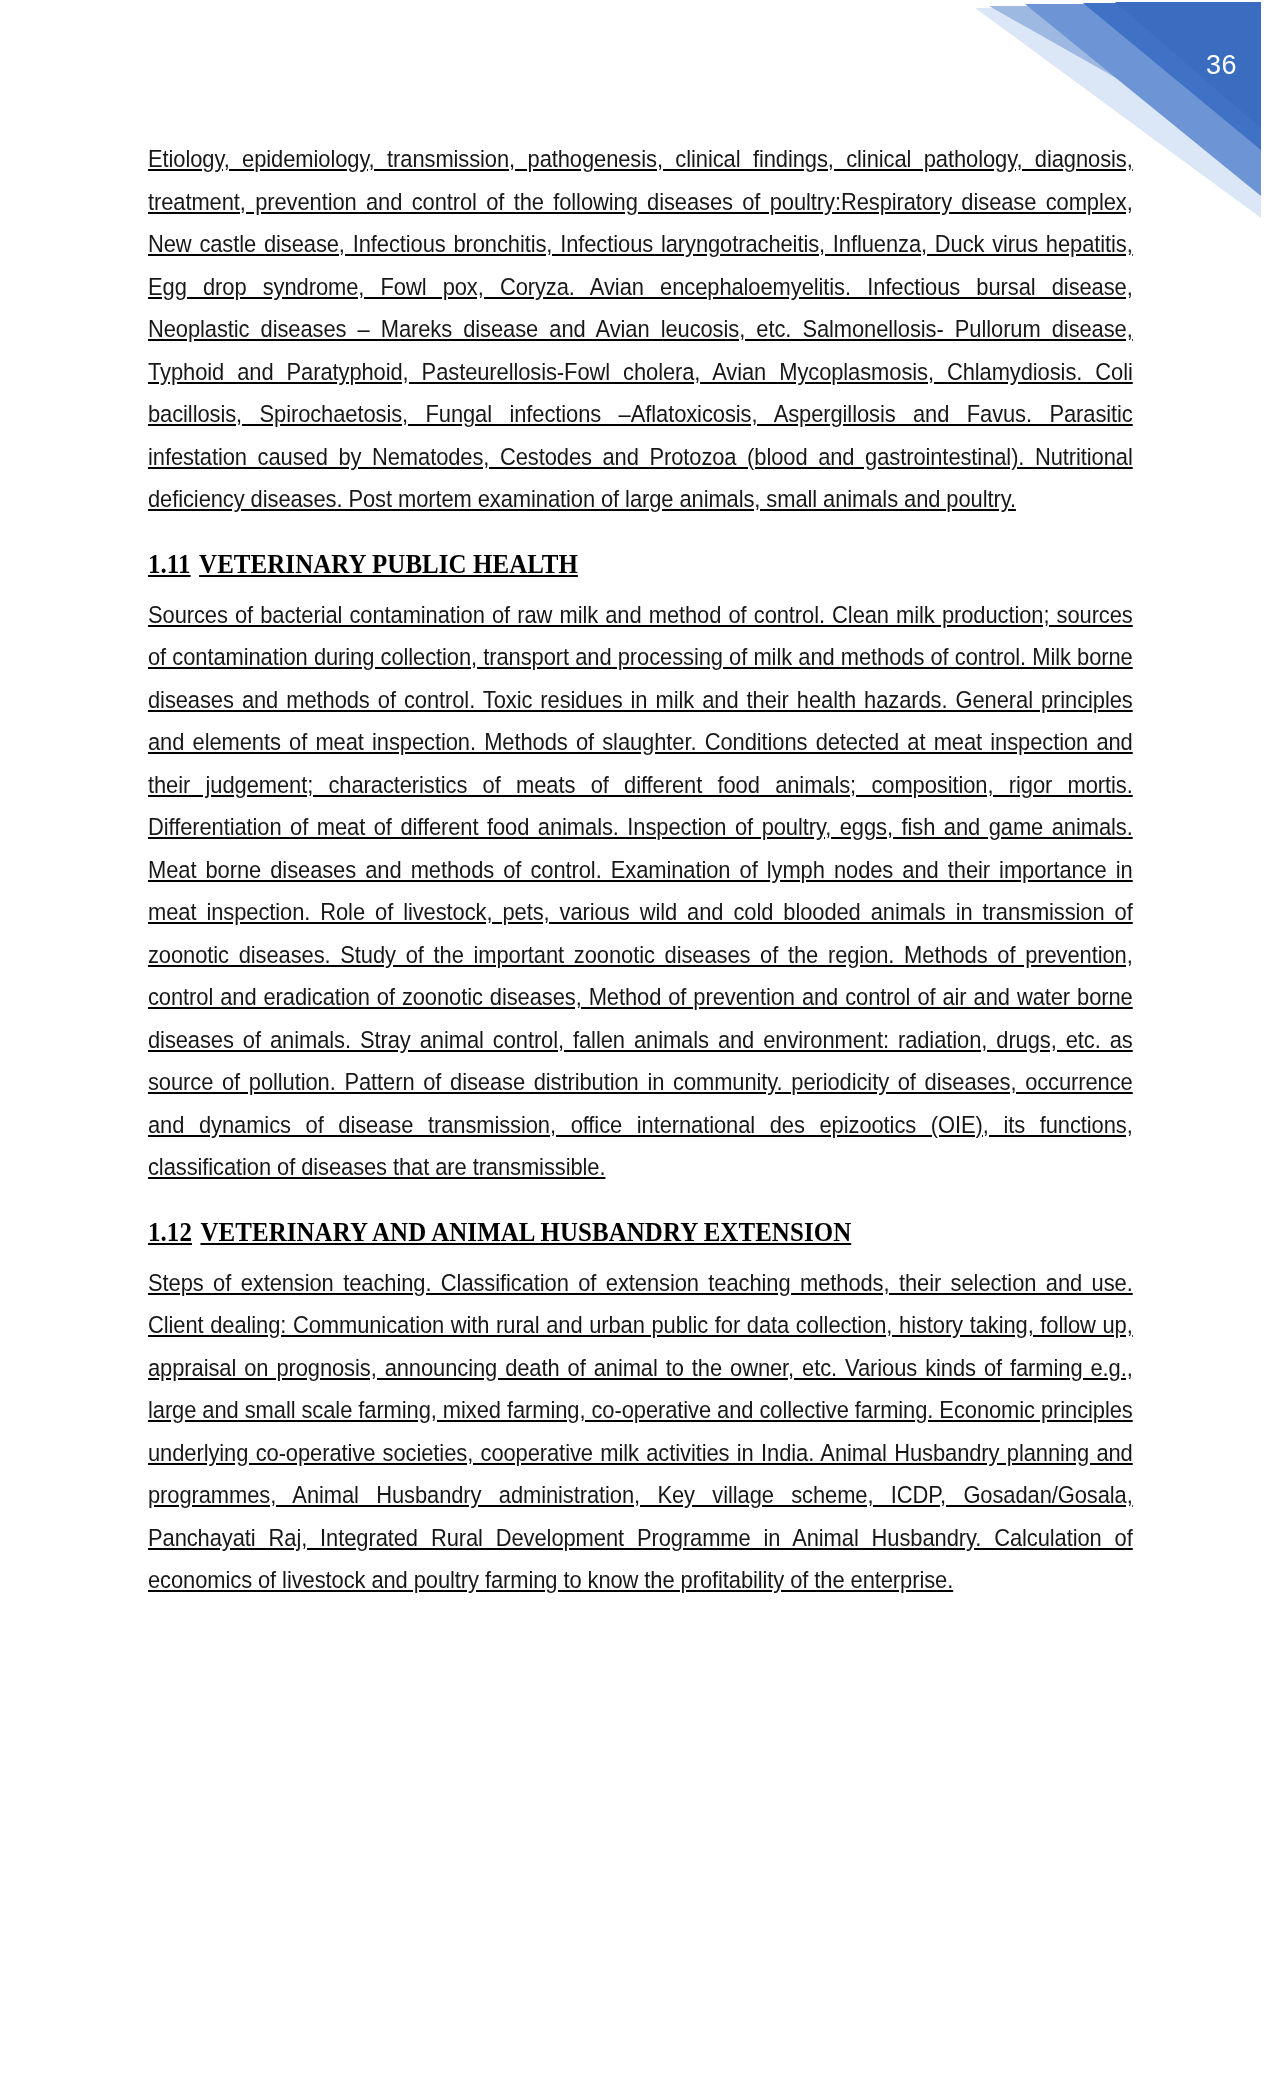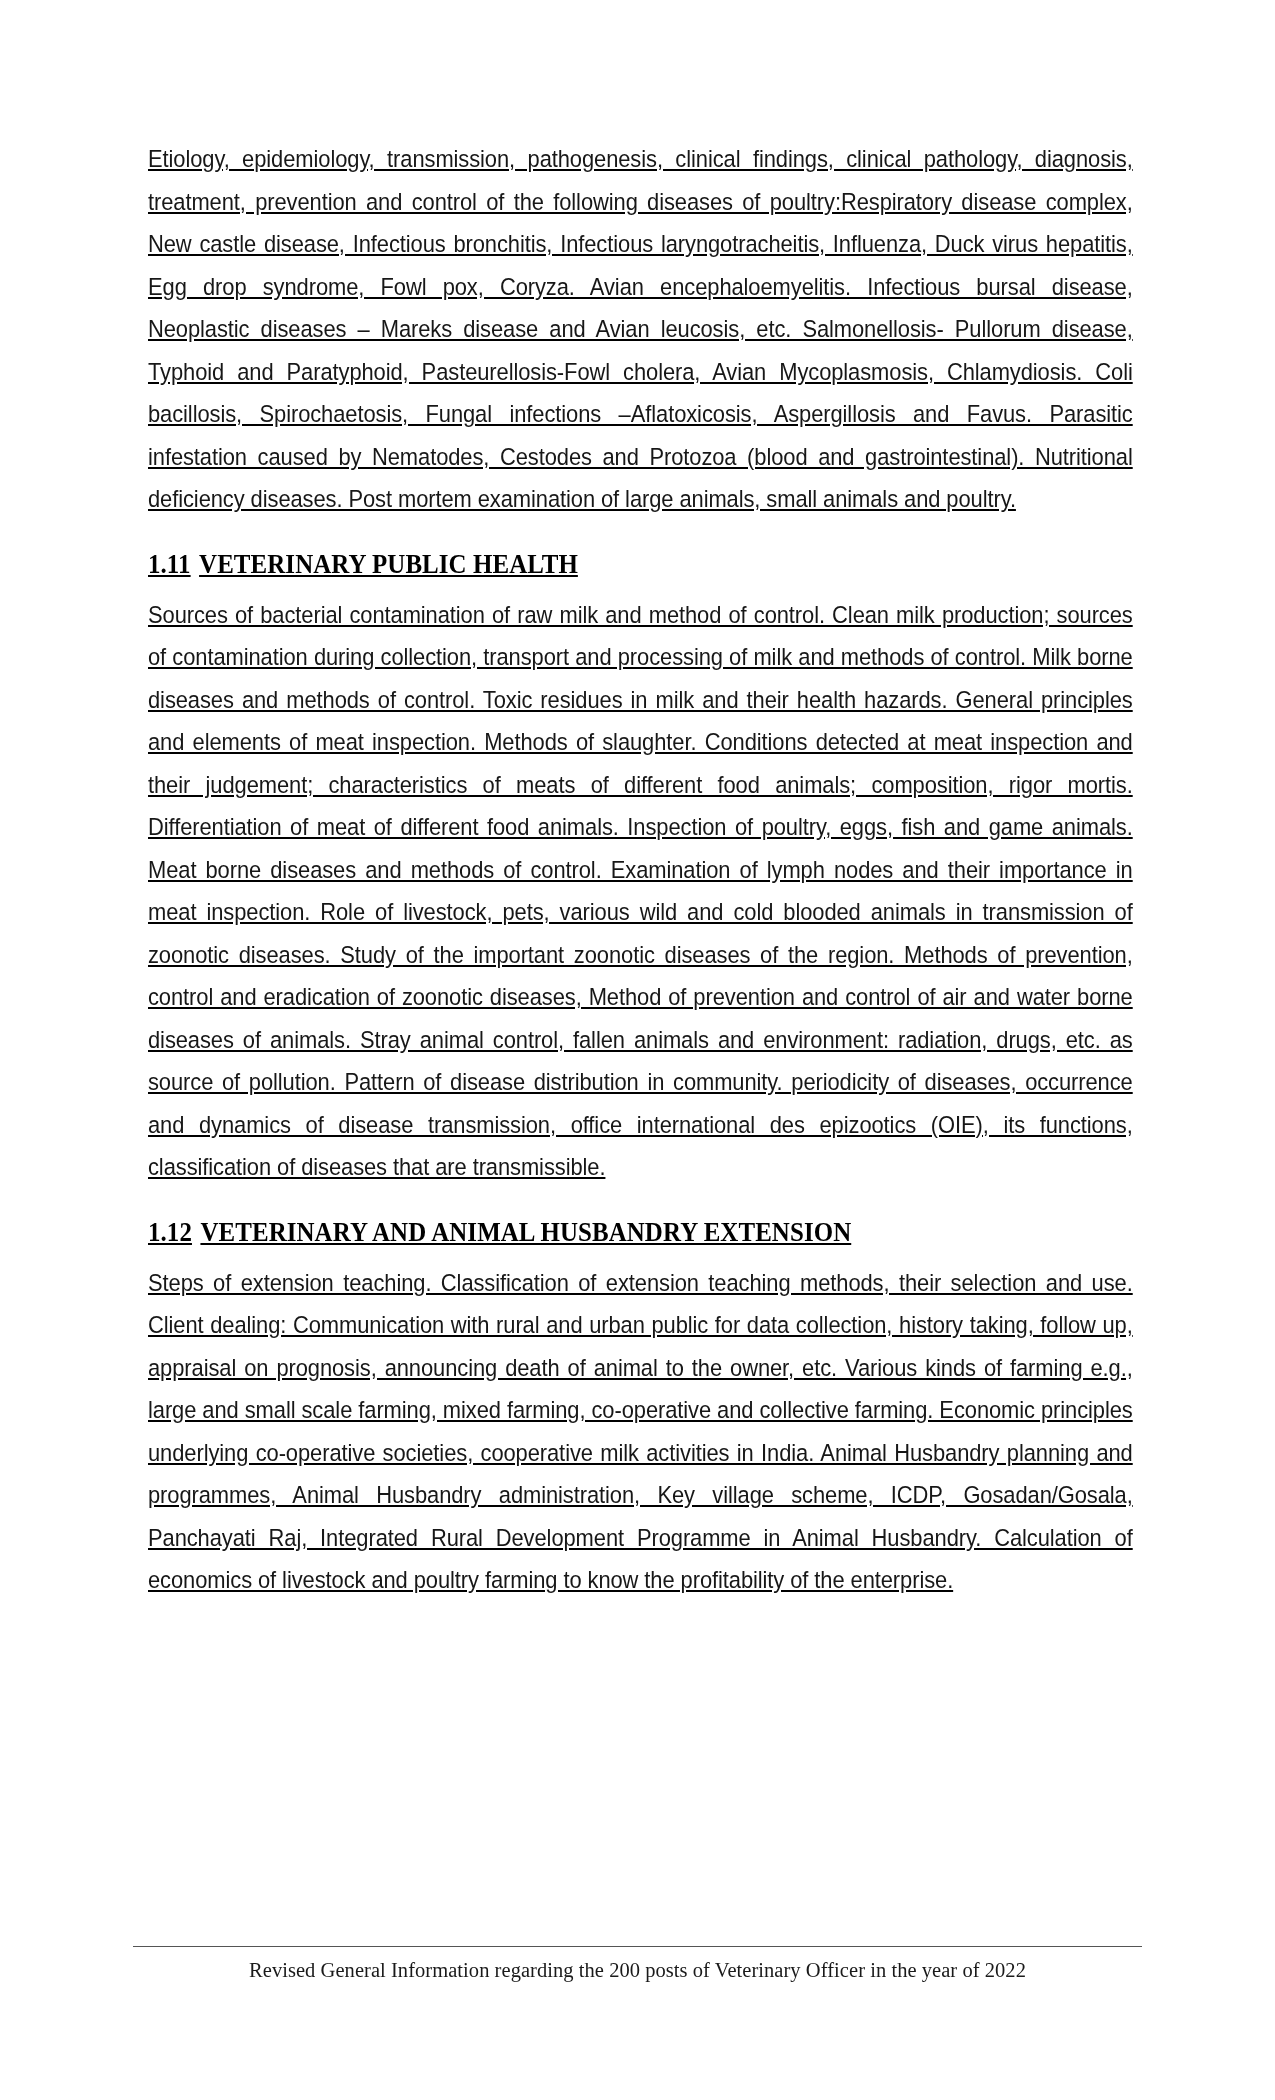--- a/index.html
+++ b/index.html
@@ -101,37 +101,48 @@
     font-size: 20.5px;
     color: #1a1a1a;
     letter-spacing: 0.05px;
   }
 </style>
 </head>
 <body>
 
 <div class="page">
 
+  <div class="corner-decoration">
+    <svg viewBox="0 0 310 230" xmlns="http://www.w3.org/2000/svg" preserveAspectRatio="none">
+
+      <path d="M 10 8 L 296 8 L 296 218 Z" fill="#dbe6f6"></path>
+
+      <path d="M 24 6 L 296 6 L 296 160 Z" fill="#9db9e2"></path>
+
+      <path d="M 60 4 L 296 4 L 296 196 Z" fill="#6d95d6"></path>
+
+      <path d="M 118 3 L 296 3 L 296 150 Z" fill="#3f71c4"></path>
+
+      <path d="M 150 2 L 296 2 L 296 128 Z" fill="#3a6cc0"></path>
+    </svg>
+    <div class="page-number">36</div>
+  </div>
 
   <div class="content">
 
     <p class="body-text">Etiology, epidemiology, transmission, pathogenesis, clinical findings, clinical pathology, diagnosis, treatment, prevention and control of the following diseases of poultry:Respiratory disease complex, New castle disease, Infectious bronchitis, Infectious laryngotracheitis, Influenza, Duck virus hepatitis, Egg drop syndrome, Fowl pox, Coryza. Avian encephaloemyelitis. Infectious bursal disease, Neoplastic diseases – Mareks disease and Avian leucosis, etc. Salmonellosis- Pullorum disease, Typhoid and Paratyphoid, Pasteurellosis-Fowl cholera, Avian Mycoplasmosis, Chlamydiosis. Coli bacillosis, Spirochaetosis, Fungal infections –Aflatoxicosis, Aspergillosis and Favus. Parasitic infestation caused by Nematodes, Cestodes and Protozoa (blood and gastrointestinal). Nutritional deficiency diseases. Post mortem examination of large animals, small animals and poultry.</p>
 
     <h2 class="section-heading">
       <span class="sec-num">1.11</span><span>VETERINARY PUBLIC HEALTH</span>
     </h2>
 
     <p class="body-text">Sources of bacterial contamination of raw milk and method of control. Clean milk production; sources of contamination during collection, transport and processing of milk and methods of control. Milk borne diseases and methods of control. Toxic residues in milk and their health hazards. General principles and elements of meat inspection. Methods of slaughter. Conditions detected at meat inspection and their judgement; characteristics of meats of different food animals; composition, rigor mortis. Differentiation of meat of different food animals. Inspection of poultry, eggs, fish and game animals. Meat borne diseases and methods of control. Examination of lymph nodes and their importance in meat inspection. Role of livestock, pets, various wild and cold blooded animals in transmission of zoonotic diseases. Study of the important zoonotic diseases of the region. Methods of prevention, control and eradication of zoonotic diseases, Method of prevention and control of air and water borne diseases of animals. Stray animal control, fallen animals and environment: radiation, drugs, etc. as source of pollution. Pattern of disease distribution in community. periodicity of diseases, occurrence and dynamics of disease transmission, office international des epizootics (OIE), its functions, classification of diseases that are transmissible.</p>
 
     <h2 class="section-heading">
       <span class="sec-num">1.12</span><span>VETERINARY AND ANIMAL HUSBANDRY EXTENSION</span>
     </h2>
 
     <p class="body-text">Steps of extension teaching. Classification of extension teaching methods, their selection and use. Client dealing: Communication with rural and urban public for data collection, history taking, follow up, appraisal on prognosis, announcing death of animal to the owner, etc. Various kinds of farming e.g., large and small scale farming, mixed farming, co-operative and collective farming. Economic principles underlying co-operative societies, cooperative milk activities in India. Animal Husbandry planning and programmes, Animal Husbandry administration, Key village scheme, ICDP, Gosadan/Gosala, Panchayati Raj, Integrated Rural Development Programme in Animal Husbandry. Calculation of economics of livestock and poultry farming to know the profitability of the enterprise.</p>
 
   </div>
 
-  <div class="footer">
-    <hr class="footer-rule">
-    <div class="footer-text">Revised General Information regarding the 200 posts of Veterinary Officer in the year of 2022</div>
-  </div>
 
 </div>
 
 </body></html>

